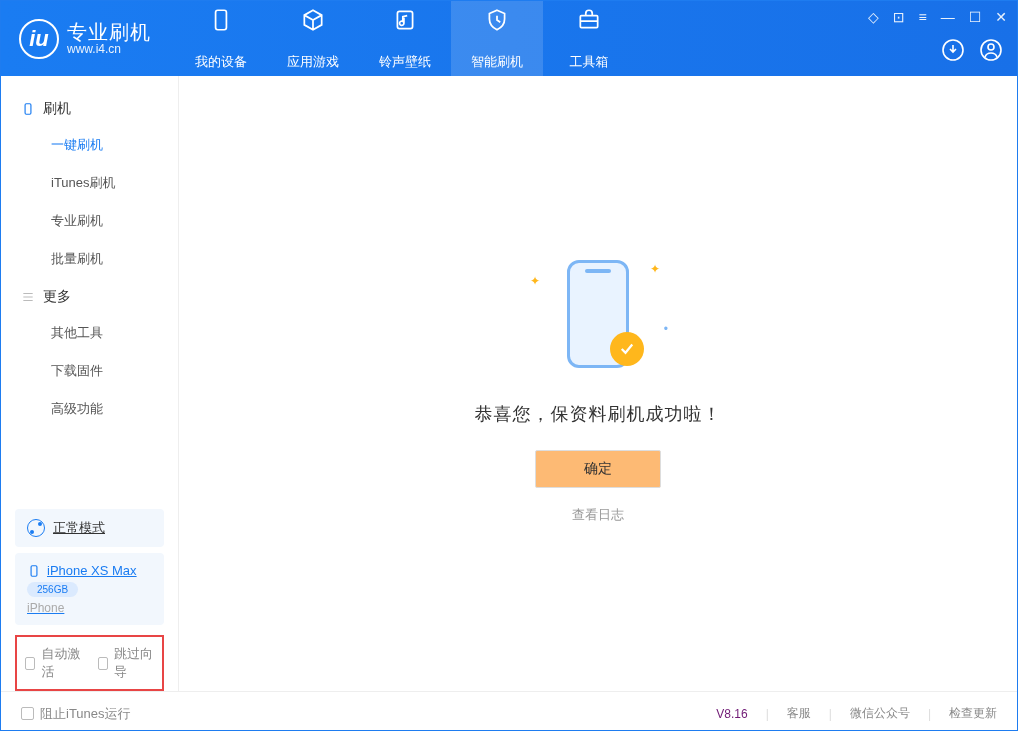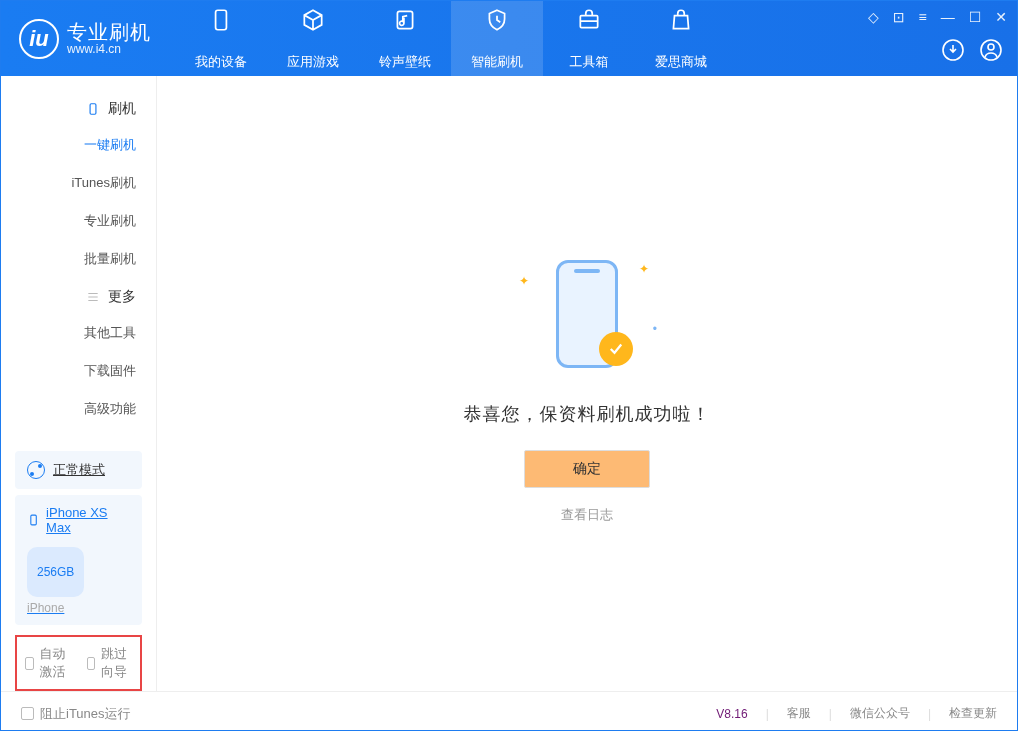--- a/index.html
+++ b/index.html
@@ -17,36 +17,36 @@
 .tab.active { background: rgba(255,255,255,0.15); }
 .tab-icon { width: 26px; height: 26px; display: flex; align-items: center; justify-content: center; }
 .tab-icon svg { width: 26px; height: 26px; fill: none; stroke: #fff; stroke-width: 1.6; }
 
 .window-controls { position: absolute; right: 10px; top: 8px; display: flex; gap: 14px; align-items: center; }
 .window-controls span { font-size: 14px; cursor: pointer; opacity: 0.9; }
 .header-right { position: absolute; right: 14px; bottom: 10px; display: flex; gap: 14px; }
 .header-right svg { width: 24px; height: 24px; stroke: #fff; fill: none; stroke-width: 1.6; }
 
 .body { display: flex; height: 615px; }
-.sidebar { width: 156px; border-right: 1px solid #eee; padding-top: 14px; display: flex; flex-direction: column; align-items: flex-end; }
+.sidebar { width: 178px; border-right: 1px solid #eee; padding-top: 14px; display: flex; flex-direction: column; }
 .side-group { padding: 10px 20px 8px; font-size: 14px; color: #333; display: flex; align-items: center; gap: 8px; font-weight: 500; }
 .side-group svg { width: 14px; height: 14px; }
 .side-item { padding: 10px 20px 10px 50px; font-size: 13px; color: #555; cursor: pointer; }
 .side-item.active { color: #1a7cf2; }
 
 .side-bottom { margin-top: auto; }
 .mode-box, .device-box { background: #f2f7fd; margin: 6px 14px; border-radius: 4px; padding: 10px 12px; font-size: 13px; text-decoration: underline; }
 .mode-box { display: flex; align-items: center; gap: 8px; color: #333; }
 .mode-icon { width: 18px; height: 18px; border: 1.5px solid #1a7cf2; border-radius: 50%; position: relative; }
 .mode-icon::before, .mode-icon::after { content:""; position:absolute; width:4px; height:4px; background:#1a7cf2; border-radius:50%; }
 .mode-icon::before { top:2px; right:2px; }
 .mode-icon::after { bottom:2px; left:2px; }
 .device-box { color: #1a7cf2; }
 .device-name { font-weight: 500; display:flex; align-items:center; gap:6px; }
-.device-badge { display: inline-block; background: #dbeafe; color: #1a7cf2; border-radius: 10px; padding: 18px 10px; font-size: 12px; margin-top: 12px; }
+.device-badge { display: inline-block; background: #dbeafe; color: #1a7cf2; border-radius: 10px; padding: 2px 10px; font-size: 10px; margin-top: 4px; }
 .device-type { color: #aaa; font-size: 12px; margin-top: 4px; }
 
 .checkboxes { border: 2px solid #e84545; margin: 10px 14px 0; padding: 8px 8px; display: flex; gap: 16px; align-items: center; }
 .cb { display: flex; align-items: center; gap: 6px; font-size: 13px; color: #888; }
 .cb-box { width: 13px; height: 13px; border: 1px solid #bbb; border-radius: 2px; }
 
 .main { flex: 1; display: flex; flex-direction: column; align-items: center; justify-content: center; }
 .phone-illust { position: relative; width: 180px; height: 140px; display:flex; align-items:center; justify-content:center; }
 .phone { width: 62px; height: 108px; border: 3px solid #7db6f5; border-radius: 12px; background: #e9f3ff; position: relative; }
 .phone::before { content:""; position:absolute; top:6px; left:50%; transform:translateX(-50%); width:26px; height:4px; background:#7db6f5; border-radius:2px; }
@@ -113,28 +113,20 @@
       <span>智能刷机</span>
     </div>
     <div class="tab">
       <span class="tab-icon">
           <svg viewBox="0 0 24 24">
             <rect x="4" y="8" width="16" height="11" rx="1"></rect>
             <path d="M9 8V6a3 3 0 0 1 6 0v2 M4 13h16"></path>
           </svg>
         </span>
       <span>工具箱</span>
-    </div>
-    <div class="tab">
-      <span class="tab-icon">
-          <svg viewBox="0 0 24 24">
-            <path d="M6 8h12l1 12H5L6 8z M9 8V6a3 3 0 0 1 6 0v2"></path>
-          </svg>
-        </span>
-      <span>爱思商城</span>
     </div>
   </div>
   <div class="window-controls">
     <span>◇</span>
     <span>⊡</span>
     <span>≡</span>
     <span>—</span>
     <span>☐</span>
     <span>✕</span>
   </div>

